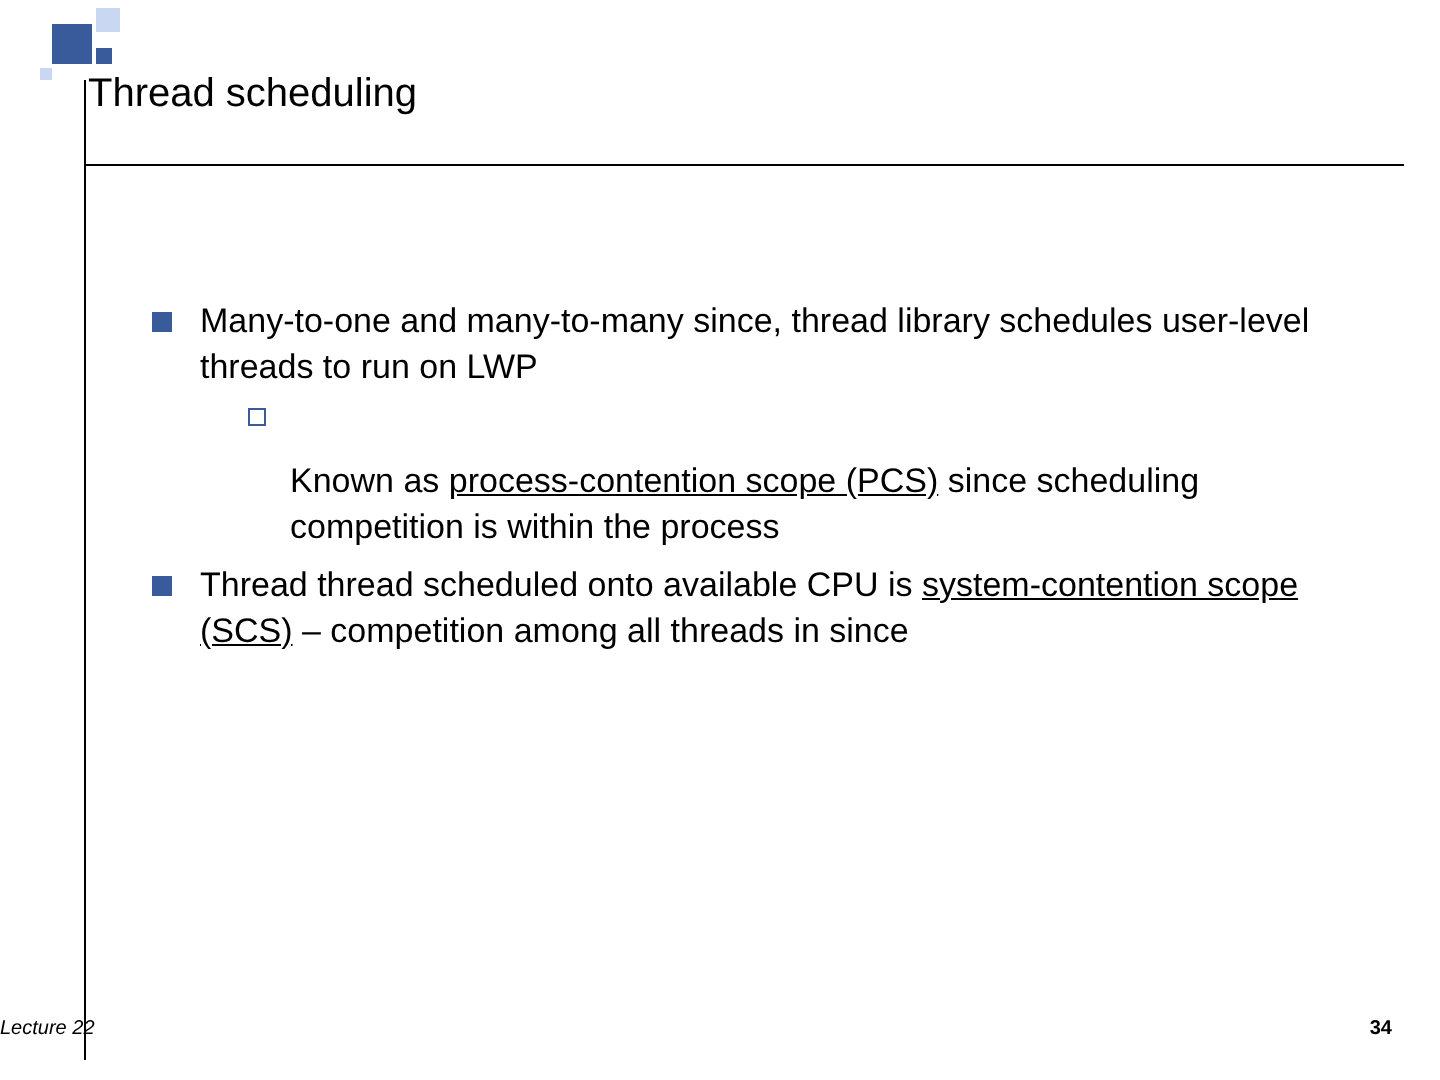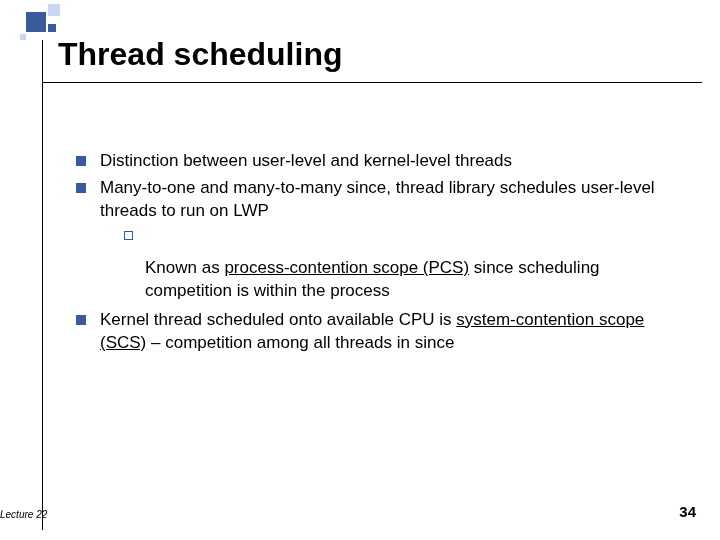--- a/index.html
+++ b/index.html
@@ -8,78 +8,74 @@
 
   .corner-deco { position: absolute; left: 14px; top: 4px; width: 60px; height: 60px; }
   .corner-deco .big-sq { position: absolute; width: 20px; height: 20px; background: #3a5b9b; left: 12px; top: 8px; }
   .corner-deco .mid-sq { position: absolute; width: 12px; height: 12px; background: #c9d7f3; left: 34px; top: 0px; }
   .corner-deco .sm-sq  { position: absolute; width: 8px;  height: 8px;  background: #3a5b9b; left: 34px; top: 20px; }
   .corner-deco .tiny-sq{ position: absolute; width: 6px;  height: 6px;  background: #c9d7f3; left: 6px;  top: 30px; }
 
   .vline { position: absolute; left: 42px; top: 40px; width: 0; height: 490px; border-left: 1px solid #000; }
   .hline { position: absolute; left: 42px; top: 82px; width: 660px; height: 0; border-top: 1px solid #000; }
 
-  .title { position: absolute; left: 58px; top: 36px; font-size: 32px; font-weight: 700; }
+  .title { position: absolute; left: 44px; top: 36px; font-size: 20px; font-weight: 400; }
 
   .content { position: absolute; left: 76px; top: 150px; width: 600px; font-size: 17px; line-height: 1.35; }
 
   .l1 { display: flex; margin-bottom: 4px; }
   .l1 .bullet { width: 10px; height: 10px; background: #3a5b9b; flex: 0 0 10px; margin-top: 6px; margin-right: 14px; }
   .l1 .txt { flex: 1; }
 
   .l2 { display: flex; margin-left: 24px; margin-top: 2px; margin-bottom: 2px; }
   .l2 .bullet { width: 9px; height: 9px; border: 1px solid #3a5b9b; flex: 0 0 9px; margin-top: 6px; margin-right: 12px; background: #fff; }
   .l2 .txt { flex: 1; margin-top: 32px; }
 
   .u { text-decoration: underline; }
 
   .footer-center { position: absolute; left: 0; right: 0; bottom: 20px; text-align: left; font-size: 10px; font-style: italic; }
-  .footer-right  { position: absolute; right: 24px; bottom: 20px; font-size: 15px; font-weight: 700; margin-left: 16px; }
+  .footer-right  { position: absolute; right: 24px; bottom: 20px; font-size: 10px; font-weight: 700; margin-left: 16px; }
 </style>
 </head>
 <body>
 
 <div class="slide">
 
   <div class="corner-deco">
     <div class="big-sq"></div>
     <div class="mid-sq"></div>
     <div class="sm-sq"></div>
     <div class="tiny-sq"></div>
   </div>
 
   <div class="vline"></div>
   <div class="hline"></div>
 
   <div class="title">Thread scheduling</div>
 
   <div class="content">
 
-    <div class="l1">
-      <div class="bullet"></div>
-      <div class="txt">Distinction between user-level and kernel-level threads</div>
-    </div>
 
     <div class="l1">
       <div class="bullet"></div>
       <div class="txt">
         <span>Many-to-one and many-to-many since, thread library schedules user-level threads to run on LWP</span>
         <div class="l2">
           <div class="bullet"></div>
           <div class="txt">
             <span>Known as </span><span class="u">process-contention scope (PCS)</span><span> since scheduling competition is within the process</span>
           </div>
         </div>
       </div>
     </div>
 
     <div class="l1">
       <div class="bullet"></div>
       <div class="txt">
-        <span>Kernel thread scheduled onto available CPU is </span><span class="u">system-contention scope (SCS)</span><span> – competition among all threads in since</span>
+        <span>Thread thread scheduled onto available CPU is </span><span class="u">system-contention scope (SCS)</span><span> – competition among all threads in since</span>
       </div>
     </div>
 
   </div>
 
   <div class="footer-center">Lecture 22</div>
   <div class="footer-right">34</div>
 
 </div>
 

